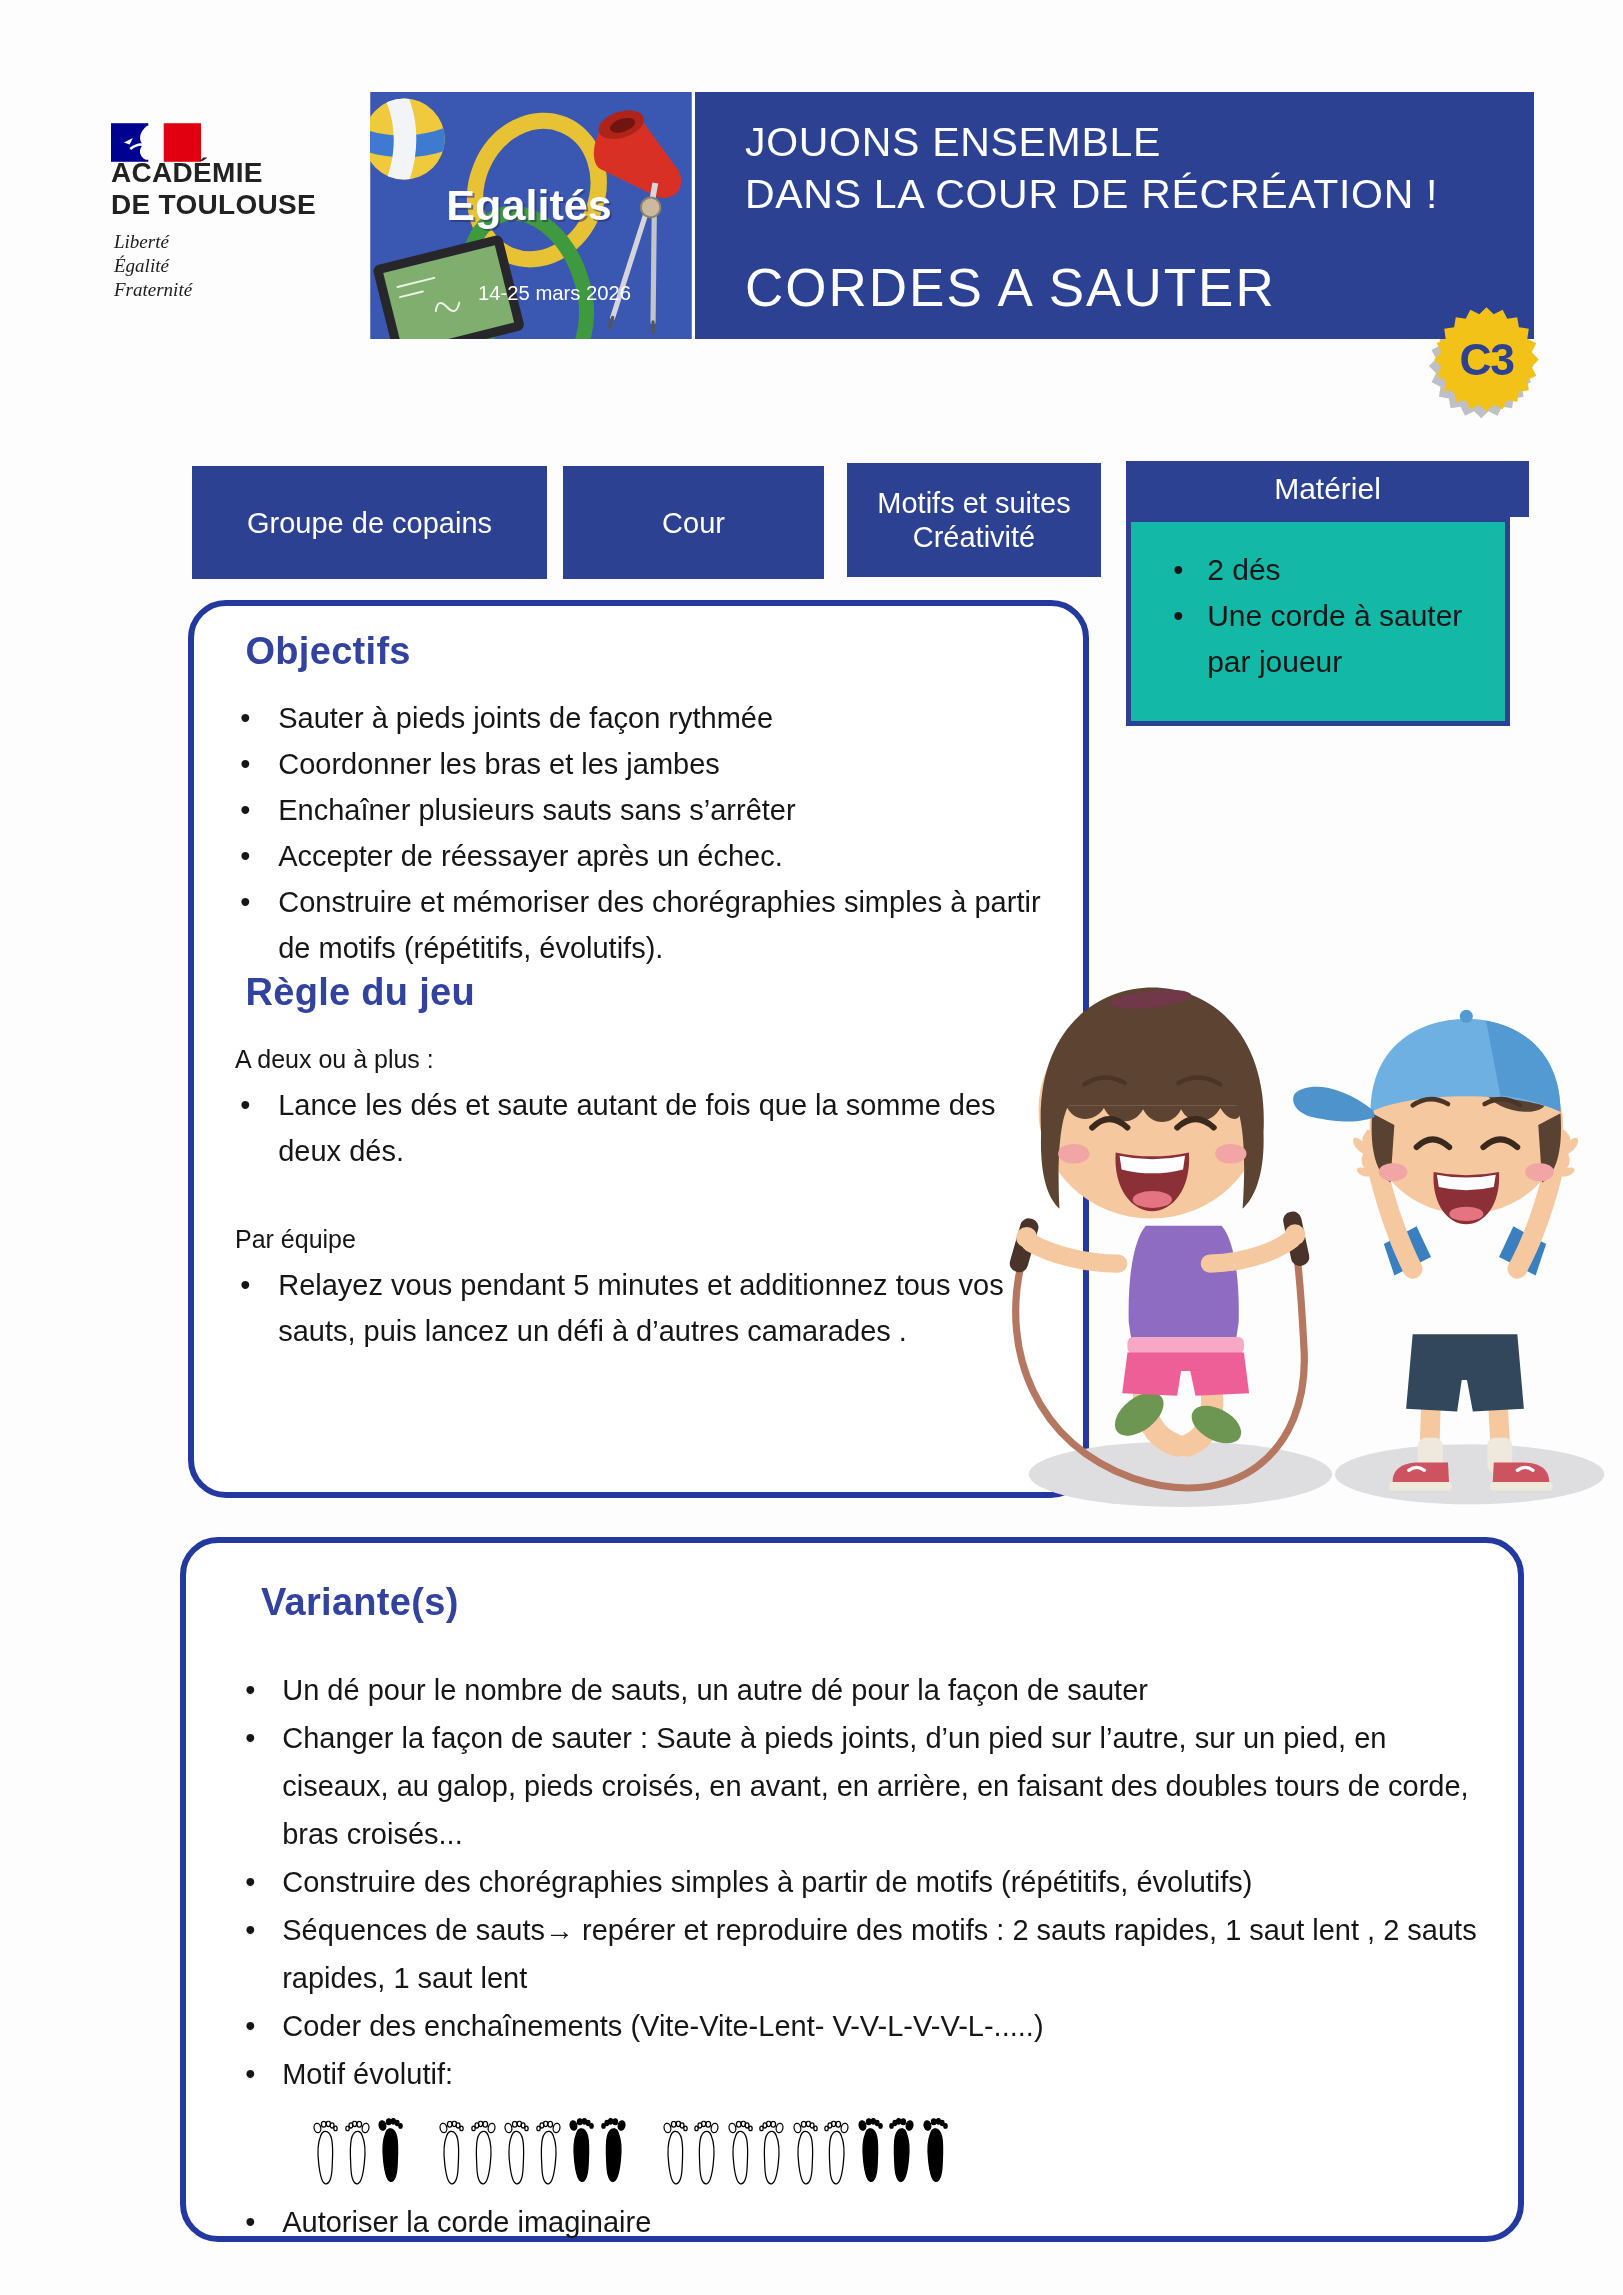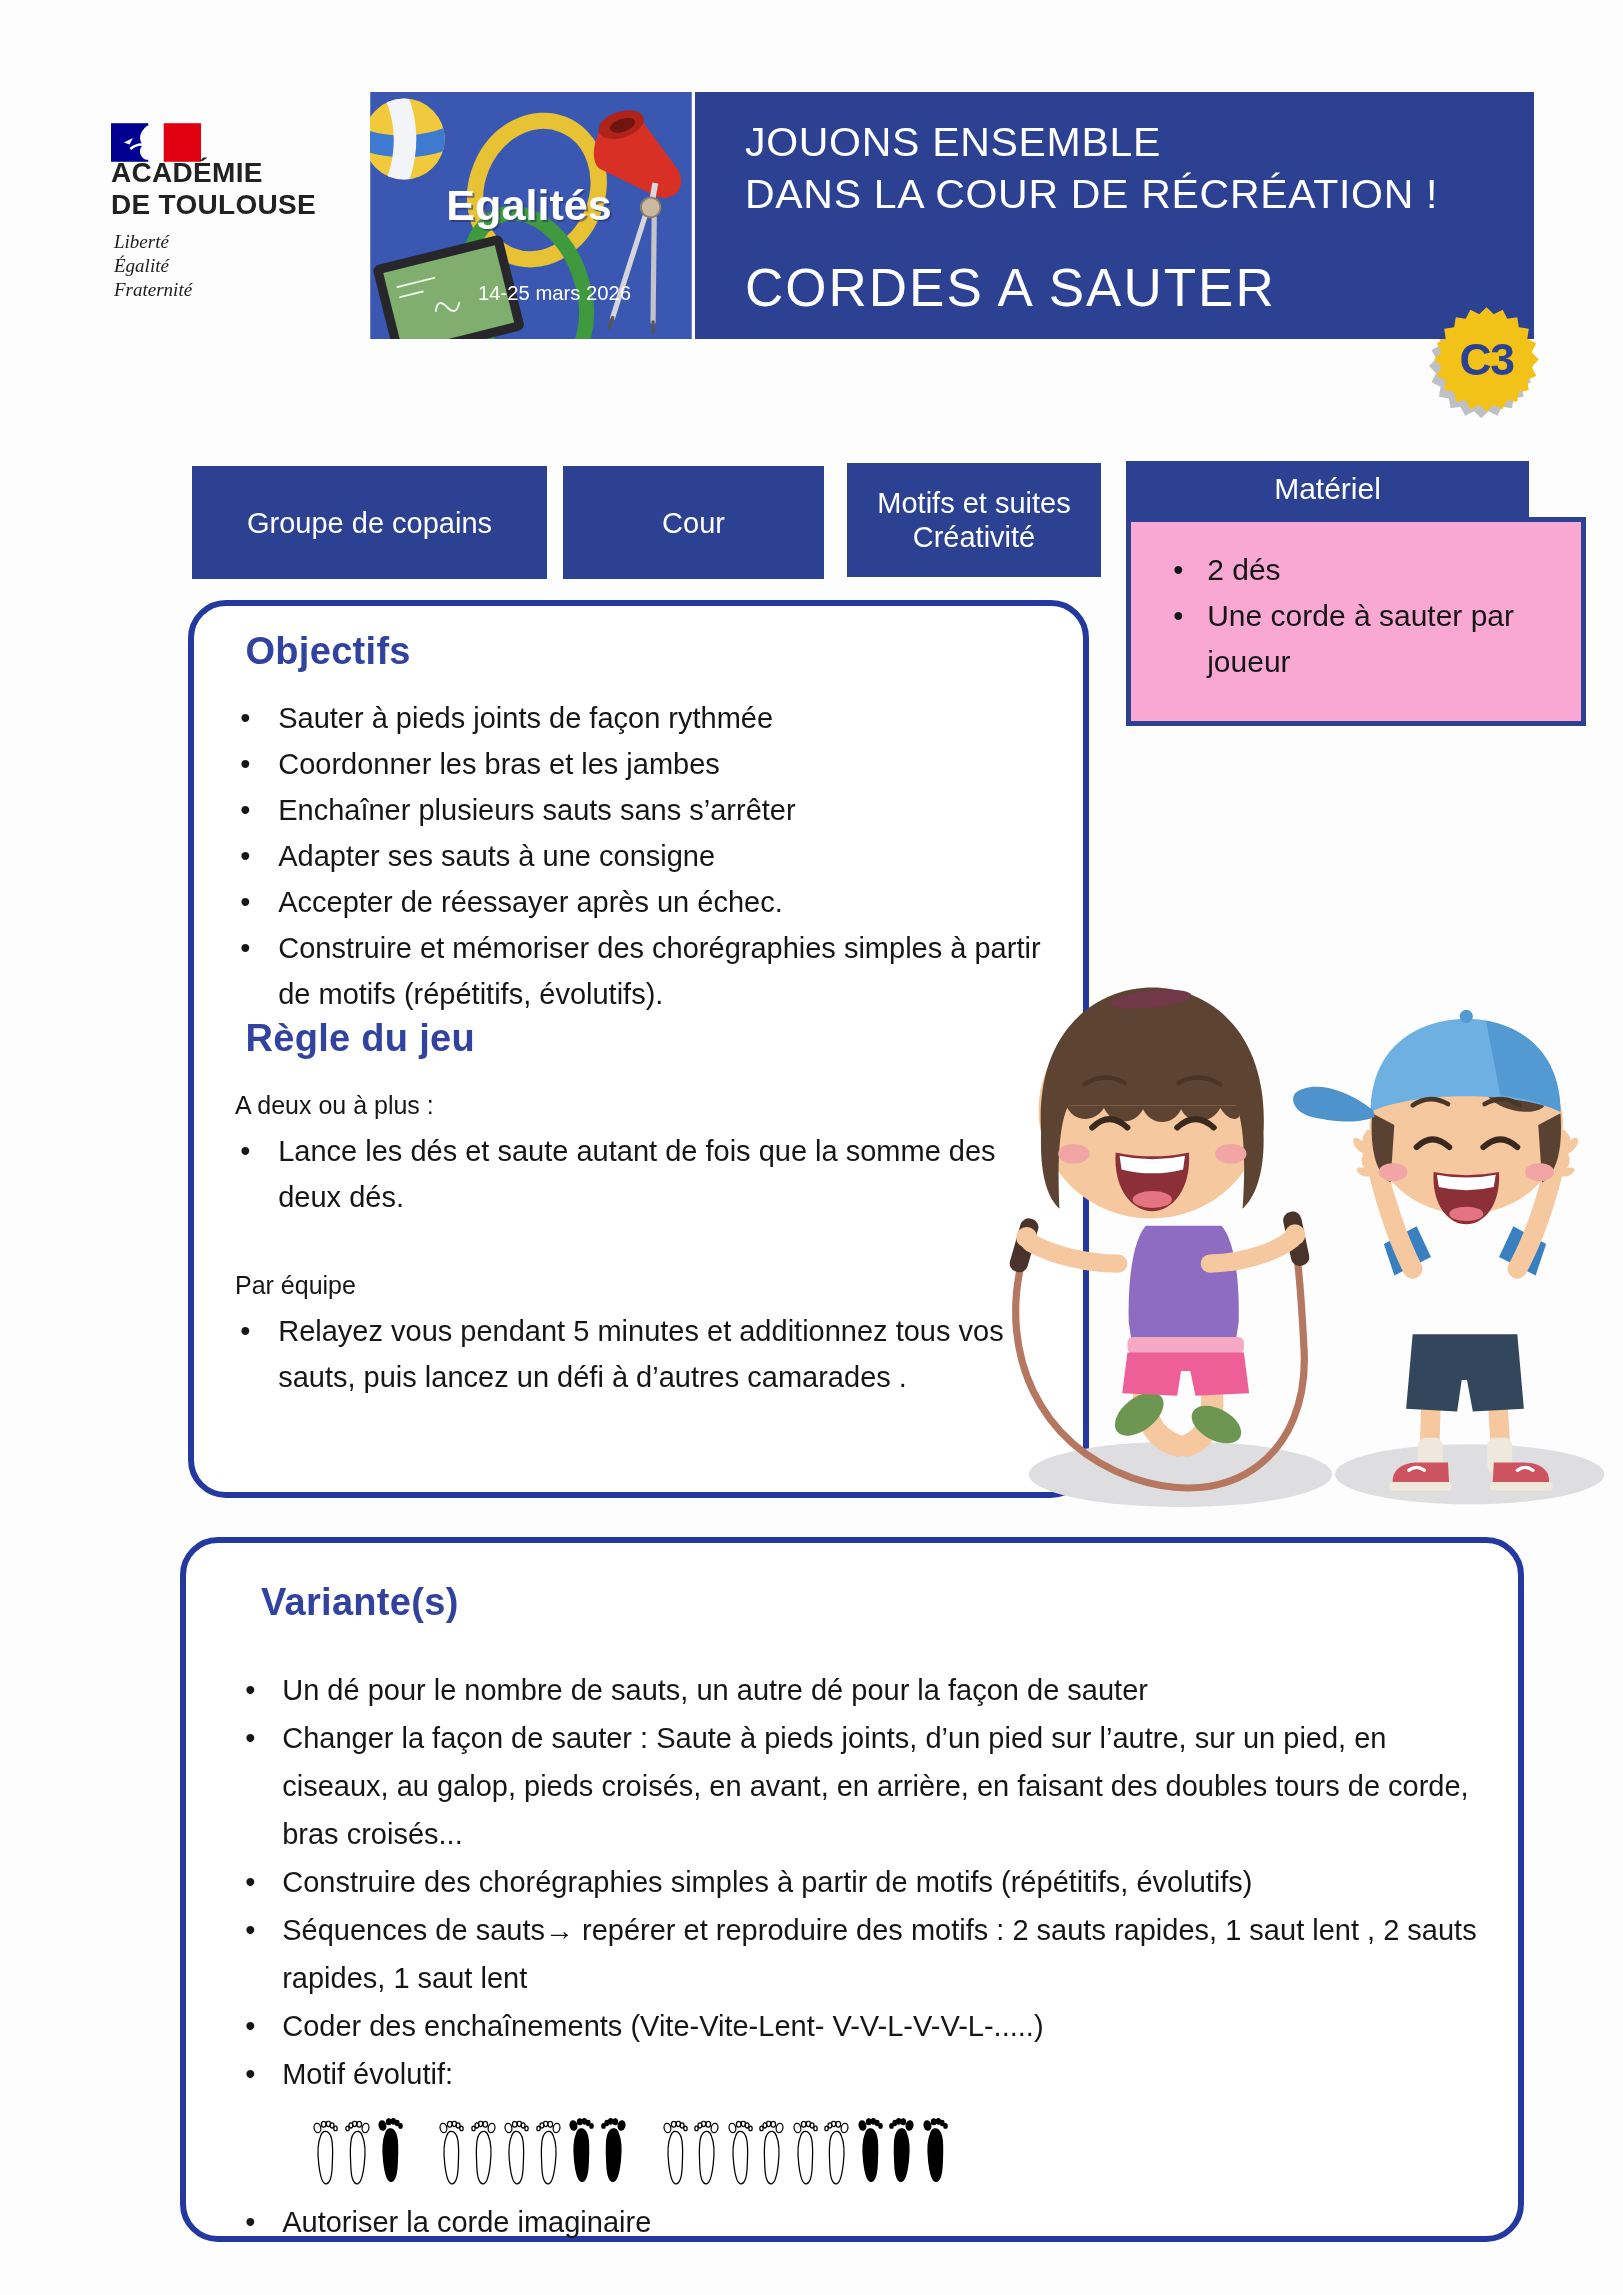--- a/index.html
+++ b/index.html
@@ -21,21 +21,21 @@
   .banner-l{font-size:41px; line-height:52px; letter-spacing:0.7px; white-space:nowrap;}
   .banner-game{position:absolute; left:50px; top:165px; color:#fff; font-size:53px; letter-spacing:2px; white-space:nowrap;}
   .badge-svg{left:1427px; top:300px; width:119px; height:119px;}
   .badge-svg text{font-family:"Liberation Sans",sans-serif; font-size:68px; font-weight:bold; letter-spacing:-2px; fill:var(--blue);}
   
   .tag{background:var(--blue); color:#fff; display:flex; align-items:center; justify-content:center; text-align:center; font-size:29px; line-height:34px;}
   .tag1{left:192px; top:466px; width:355px; height:113px;}
   .tag2{left:563px; top:466px; width:261px; height:113px;}
   .tag3{left:847px; top:463px; width:254px; height:114px; flex-direction:column;}
   .mat-head{left:1126px; top:461px; width:403px; height:56px; background:var(--blue); color:#fff; display:flex; align-items:center; justify-content:center; font-size:30px;}
-  .mat-body{left:1126px; top:517px; width:460px; height:209px; background:#f9a8d4; border:5.2px solid var(--blue); box-sizing:border-box; padding:25px 15.7px 0 37px;}
+  .mat-body{left:1126px; top:517px; width:384px; height:209px; background:#14b8a6; border:5.2px solid var(--blue); box-sizing:border-box; padding:25px 15.7px 0 37px;}
   
   .card{background:#fff; border:6.5px solid var(--border); border-radius:38px; box-sizing:border-box;}
   .card-obj{left:188px; top:600px; width:901px; height:898px; padding:23.6px 26px 0 41px;}
   .card-var{left:180px; top:1537px; width:1344px; height:705px; padding:38px 33px 0 54px;}
   .h-sec{font-size:38px; font-weight:bold; color:var(--heading); letter-spacing:0.3px;}
   .card-obj .h-sec{margin:0 0 22px 10.5px;}
   .h-regle{margin:30px 0 17px 10.5px;}
   .card-var .h-sec{margin:0 0 42px 21px;}
   
   .li{display:flex; font-size:29px; line-height:46px;}
@@ -174,24 +174,20 @@
         <span class="dot"></span>
         <span class="txt-obj">Sauter à pieds joints de façon rythmée</span>
       </div>
     <div class="li">
         <span class="dot"></span>
         <span class="txt-obj">Coordonner les bras et les jambes</span>
       </div>
     <div class="li">
         <span class="dot"></span>
         <span class="txt-obj">Enchaîner plusieurs sauts sans s’arrêter</span>
-      </div>
-    <div class="li">
-        <span class="dot"></span>
-        <span class="txt-obj">Adapter ses sauts à une consigne</span>
       </div>
     <div class="li">
         <span class="dot"></span>
         <span class="txt-obj">Accepter de réessayer après un échec.</span>
       </div>
     <div class="li">
         <span class="dot"></span>
         <span class="txt-obj">Construire et mémoriser des chorégraphies simples à partir de motifs (répétitifs, évolutifs).</span>
       </div>
 

